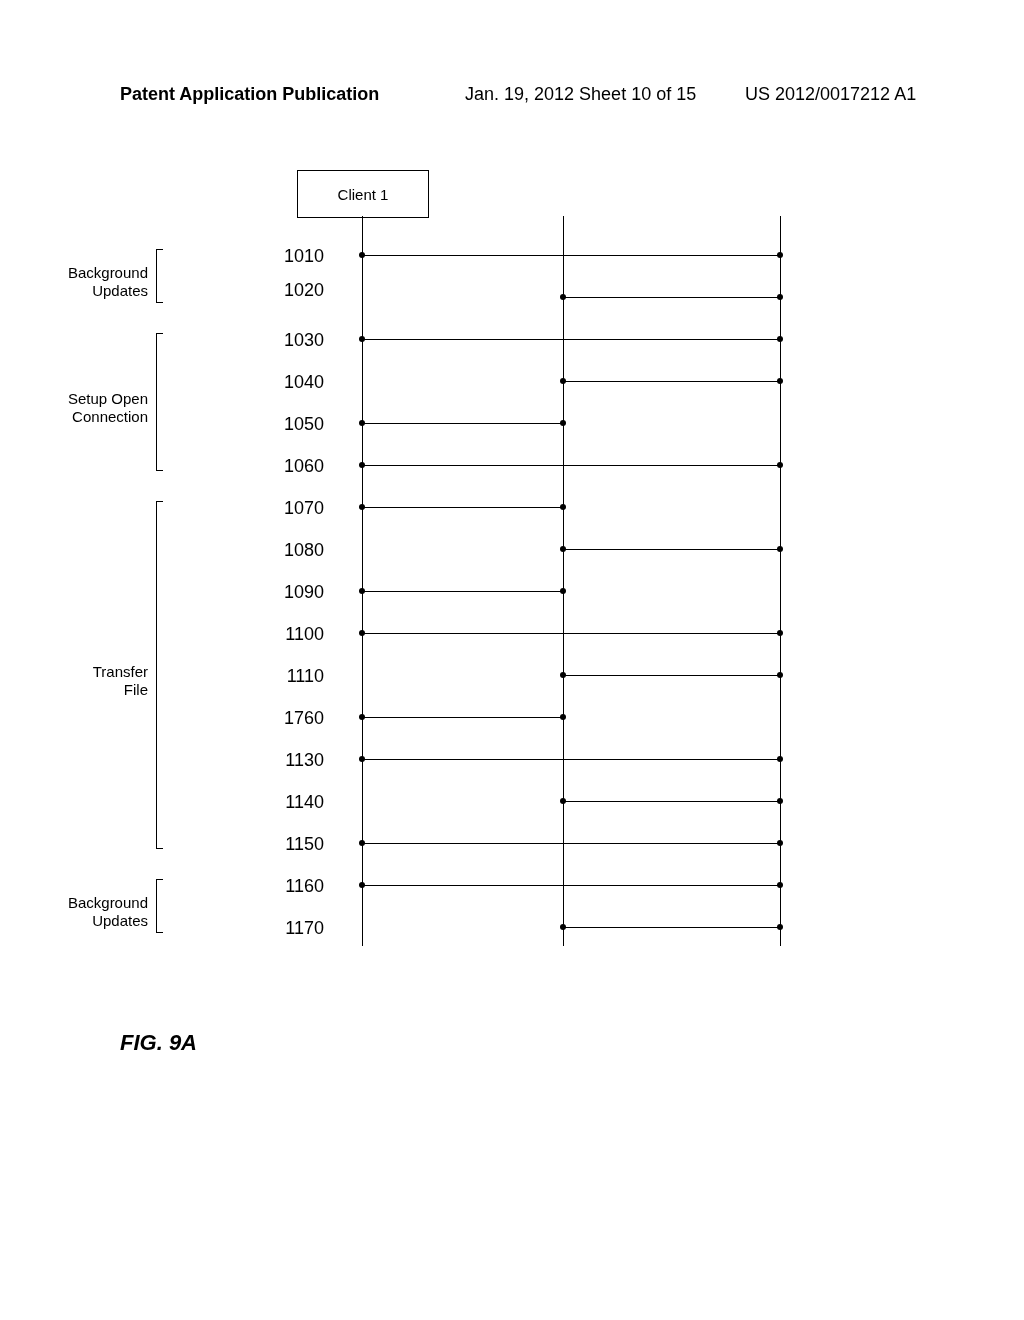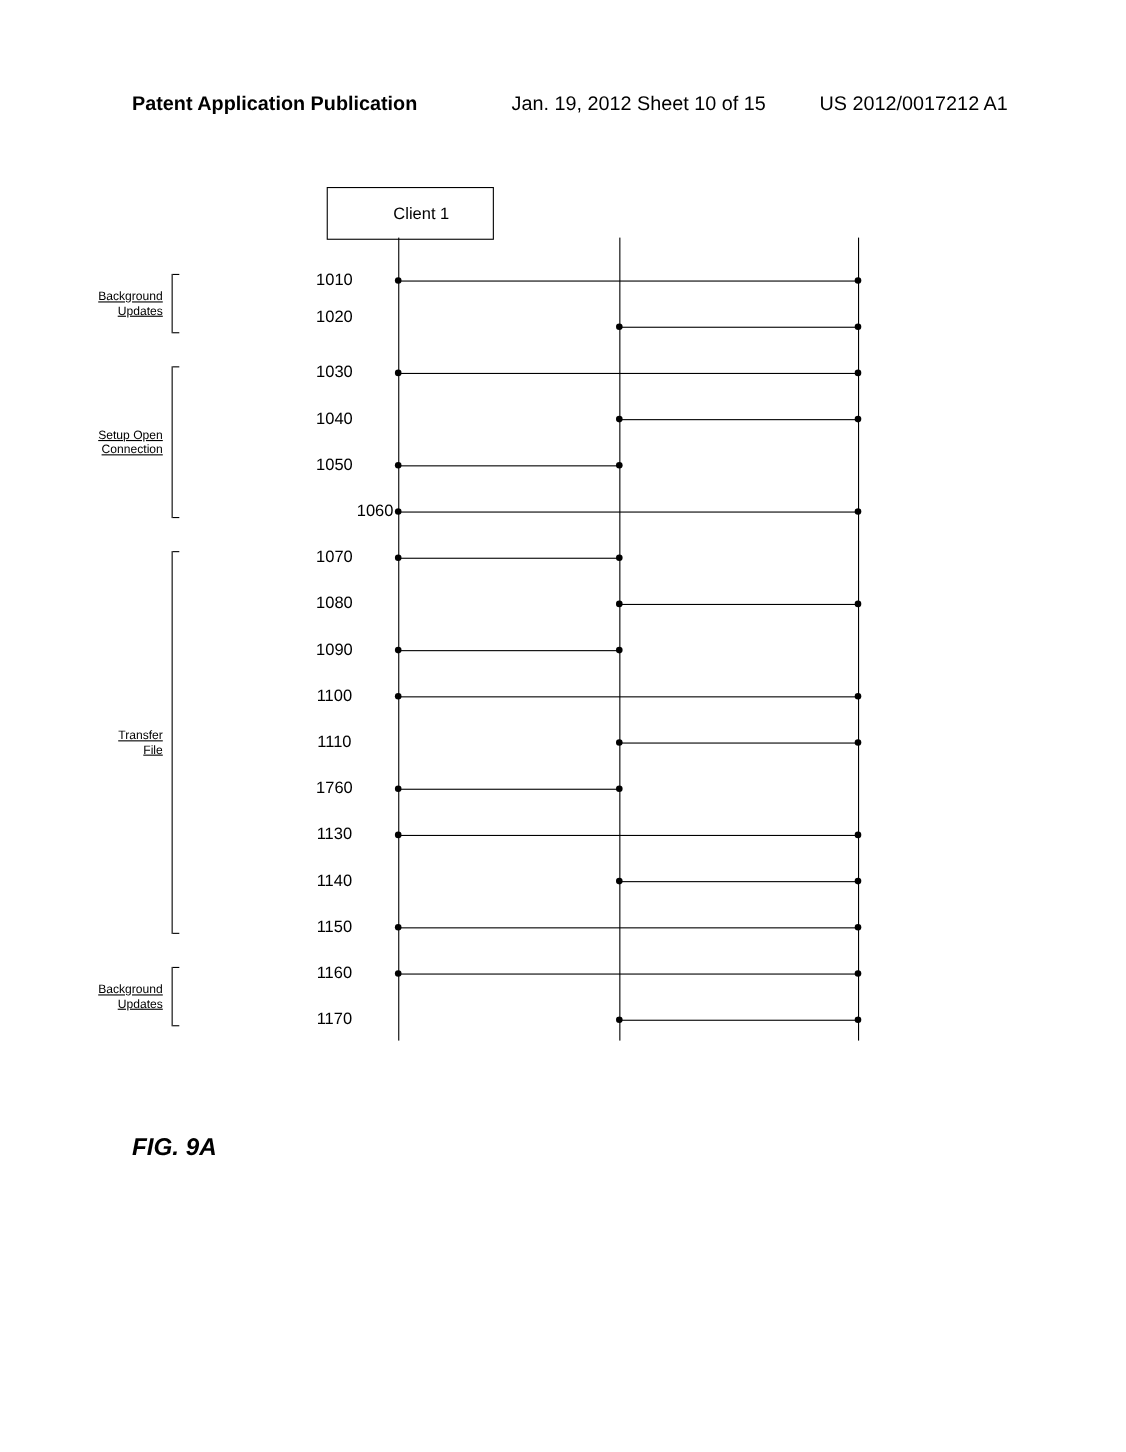--- a/index.html
+++ b/index.html
@@ -52,26 +52,25 @@
     position: absolute;
     top: 46px;
     width: 0;
     height: 730px;
     border-left: 1px solid #000;
   }
 
   
   .phase {
     position: absolute;
-    font-size: 11px;
+    font-size: 15px;
     text-align: right;
     width: 100px;
     line-height: 1.2;
     left: -72px;
-    text-decoration: underline;
   }
   .bracket {
     position: absolute;
     border-left: 1px solid #000;
     left: 36px;
     width: 6px;
   }
   .bracket::before,
   .bracket::after {
     content: "";
@@ -80,24 +79,24 @@
     width: 6px;
     height: 0;
     border-top: 1px solid #000;
   }
   .bracket::before { top: 0; }
   .bracket::after  { bottom: 0; }
 
   
   .msgn {
     position: absolute;
-    font-size: 15px;
+    font-size: 18px;
     left: 164px;
     width: 40px;
-    text-align: center;
+    text-align: right;
     transform: translateY(-9px);
   }
   .connector {
     position: absolute;
     height: 0;
     border-top: 1px solid #000;
   }
   .dot {
     position: absolute;
     width: 6px;
@@ -121,21 +120,21 @@
 
 <div class="page">
 
   <div class="page-header">
     <span class="hdr-left">Patent Application Publication</span>
     <span class="hdr-mid">Jan. 19, 2012  Sheet 10 of 15</span>
     <span class="hdr-right">US 2012/0017212 A1</span>
   </div>
 
   <div class="seq" id="seq">
-      <div class="participant" style="left: 177px; padding-left: 20px;">Client 1</div>
+      <div class="participant" style="left: 177px;">Client 1</div>
       <div class="lifeline" style="left: 242px;"></div>
       <div class="lifeline" style="left: 443px;"></div>
       <div class="lifeline" style="left: 660px;"></div>
       <div class="msgn" style="top: 85px;">1010</div>
       <div class="connector" style="top: 85px; left: 242px; width: 418px;"></div>
       <div class="dot" style="top: 85px; left: 242px;"></div>
       <div class="dot" style="top: 85px; left: 660px;"></div>
       <div class="msgn" style="top: 119px;">1020</div>
       <div class="connector" style="top: 127px; left: 443px; width: 217px;"></div>
       <div class="dot" style="top: 127px; left: 443px;"></div>
@@ -145,21 +144,21 @@
       <div class="dot" style="top: 169px; left: 242px;"></div>
       <div class="dot" style="top: 169px; left: 660px;"></div>
       <div class="msgn" style="top: 211px;">1040</div>
       <div class="connector" style="top: 211px; left: 443px; width: 217px;"></div>
       <div class="dot" style="top: 211px; left: 443px;"></div>
       <div class="dot" style="top: 211px; left: 660px;"></div>
       <div class="msgn" style="top: 253px;">1050</div>
       <div class="connector" style="top: 253px; left: 242px; width: 201px;"></div>
       <div class="dot" style="top: 253px; left: 242px;"></div>
       <div class="dot" style="top: 253px; left: 443px;"></div>
-      <div class="msgn" style="top: 295px; margin-left: 37px;">1060</div>
+      <div class="msgn" style="top: 295px;">1060</div>
       <div class="connector" style="top: 295px; left: 242px; width: 418px;"></div>
       <div class="dot" style="top: 295px; left: 242px;"></div>
       <div class="dot" style="top: 295px; left: 660px;"></div>
       <div class="msgn" style="top: 337px;">1070</div>
       <div class="connector" style="top: 337px; left: 242px; width: 201px;"></div>
       <div class="dot" style="top: 337px; left: 242px;"></div>
       <div class="dot" style="top: 337px; left: 443px;"></div>
       <div class="msgn" style="top: 379px;">1080</div>
       <div class="connector" style="top: 379px; left: 443px; width: 217px;"></div>
       <div class="dot" style="top: 379px; left: 443px;"></div>

